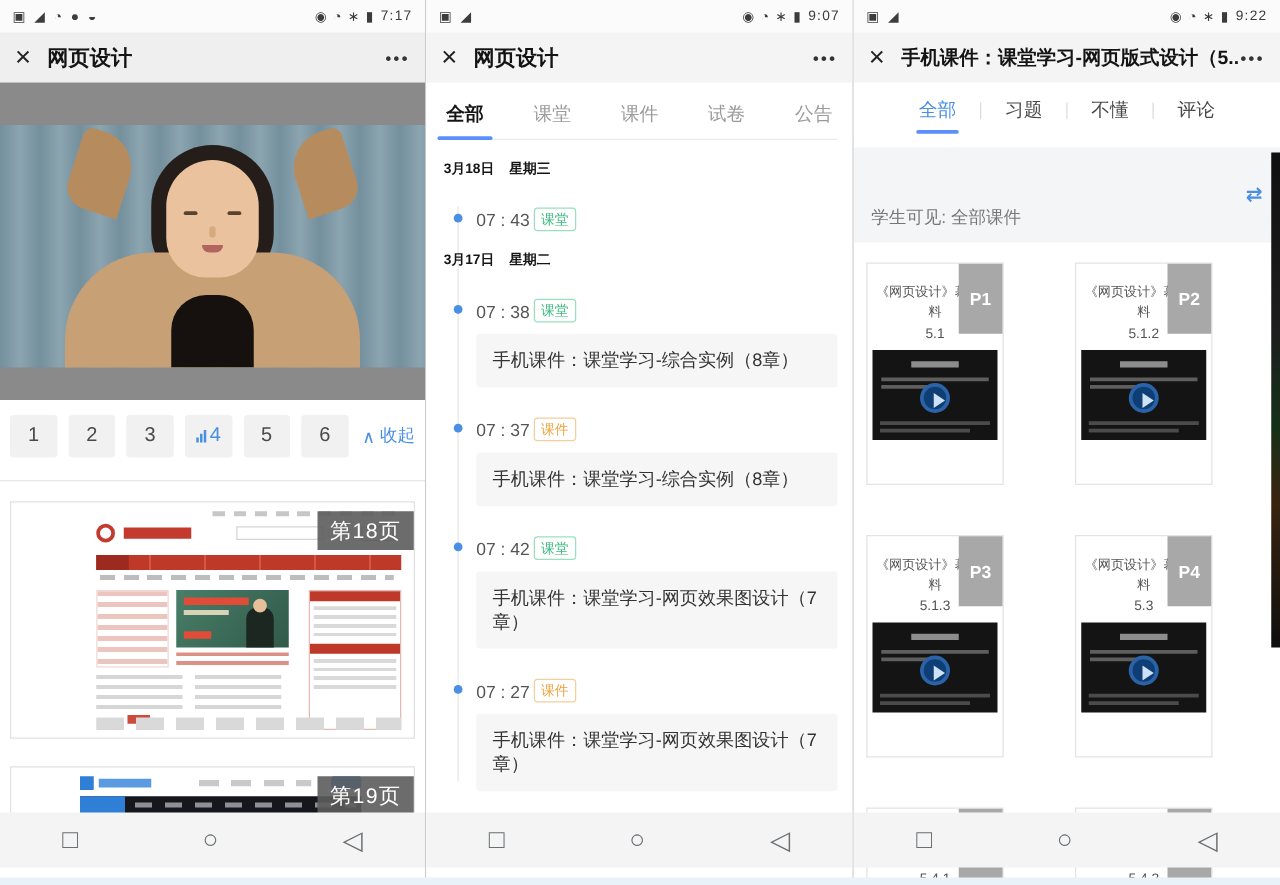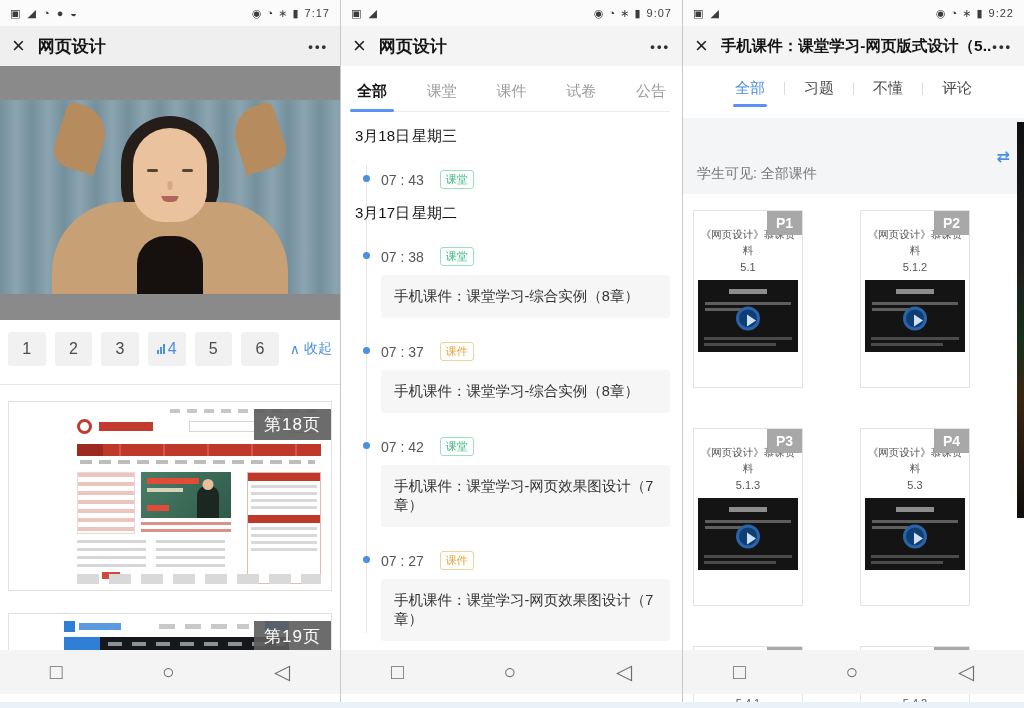--- a/index.html
+++ b/index.html
@@ -114,45 +114,45 @@
   .log-header { display:flex; justify-content:space-between; align-items:center; margin-top:20px; }
   .log-title { font-size:20px; font-weight:bold; color:#151515; }
   .publish-btn { background:#e9f1fc; color:#4a8fe2; font-size:14px; padding:6px 13px; border-radius:4px; cursor:pointer; }
   .m-tabs { display:flex; justify-content:space-between; margin-top:16px; padding:0 4px; border-bottom:1px solid #ececec; }
   .m-tab { font-size:15px; color:#9b9b9b; padding-bottom:10px; position:relative; cursor:pointer; }
   .m-tab.active { color:#151515; font-weight:bold; }
   .m-tab.active::after { content:""; position:absolute; left:-7px; right:-7px; bottom:-1px; height:3px;
     background:#5b8ff9; border-radius:2px; }
   .timeline { position:relative; margin-top:2px; }
   .tl-line { position:absolute; left:13px; top:38px; bottom:8px; width:1px; background:#e7e7e7; }
-  .day-header { display:flex; gap:2px; font-size:15px; font-weight:normal; color:#151515; margin:15px 0 11px 2px; position:relative; z-index:2; }
+  .day-header { display:flex; gap:12px; font-size:11px; font-weight:bold; color:#151515; margin:15px 0 11px 2px; position:relative; z-index:2; }
   .entry { position:relative; padding-left:28px; }
   .dot { position:absolute; left:10px; top:5px; width:7px; height:7px; background:#4a8fe2; border-radius:50%; z-index:2; }
-  .entry-head { display:flex; align-items:center; gap:16px; margin-bottom:9px;margin-top:24px; }
+  .entry-head { display:flex; align-items:center; gap:3px; margin-bottom:9px;margin-top:24px; }
   .time { font-size:14px; color:#555; }
   .tag { font-size:11px; padding:1px 5px; border:1px solid; border-radius:3px; background:#fff; }
   .tag.green { color:#35b97c; border-color:#9bdfc0; }
   .tag.orange { color:#e9a33c; border-color:#f2d099; }
   .entry-box { background:#f6f6f6; border-radius:3px; padding:12px 13px; font-size:14.5px; color:#333;
     margin-bottom:12px; cursor:pointer; }
 
   
   .r-tabs { display:flex; justify-content:center; align-items:center; padding:13px 0 10px; background:#fff; }
   .r-tab { font-size:15px; color:#4a4a4a; padding:0 19px; position:relative; cursor:pointer; }
   .r-tab.active { color:#4a8fe2; }
   .r-tab.active::after { content:""; position:absolute; left:17px; right:17px; bottom:-9px; height:3px;
     background:#5b8ff9; border-radius:2px; }
   .r-sep { width:1px; height:13px; background:#dcdcdc; }
   .filter-row { margin-top:10px; background:#f4f5f7; padding:11px 14px; display:flex;
     justify-content:space-between; align-items:center; }
   .filter-label { font-size:14px; color:#777;margin-top:36px; }
   .filter-icon { color:#4a8fe2; font-size:16px; font-weight:bold; cursor:pointer; }
   .grid { display:grid; grid-template-columns:110px 110px; column-gap:57px; row-gap:40px; padding:16px 0 0 10px; }
   .card { position:relative; width:110px; height:178px; background:#fff; border:1px solid #e3e3e3; cursor:pointer; }
-  .badge { position:absolute; top:0; right:0; background:#a8a8a8; color:#fff; font-size:14px; font-weight:bold; padding:4px 9px; }
+  .badge { position:absolute; top:0; right:0; background:#a8a8a8; color:#fff; font-size:14px; font-weight:bold; padding:20px 9px; }
   .card-title { margin-top:15px; text-align:center; font-size:10.5px; color:#555; line-height:1.55; padding:0 4px; }
   .card-sub { text-align:center; font-size:11px; color:#555; margin-top:2px; }
   .vid { margin:7px auto 0; width:100px; height:72px; background:#141414; position:relative; }
   .vid .vh { position:absolute; top:9px; left:50%; transform:translateX(-50%); width:38px; height:5px; background:#8d8d8d; }
   .vid .vl1 { position:absolute; top:22px; left:7px; right:7px; height:3px; background:#5e5e5e; }
   .vid .vl2 { position:absolute; top:28px; left:7px; width:42%; height:3px; background:#5e5e5e; }
   .vid .vb1 { position:absolute; bottom:12px; left:6px; right:6px; height:3px; background:#4b4b4b; }
   .vid .vb2 { position:absolute; bottom:6px; left:6px; right:22px; height:3px; background:#4b4b4b; }
   .play { position:absolute; left:50%; top:50%; transform:translate(-50%,-40%); width:24px; height:24px;
     border-radius:50%; background:#0e3e74; border:3px solid #2b63a9; cursor:pointer; }

